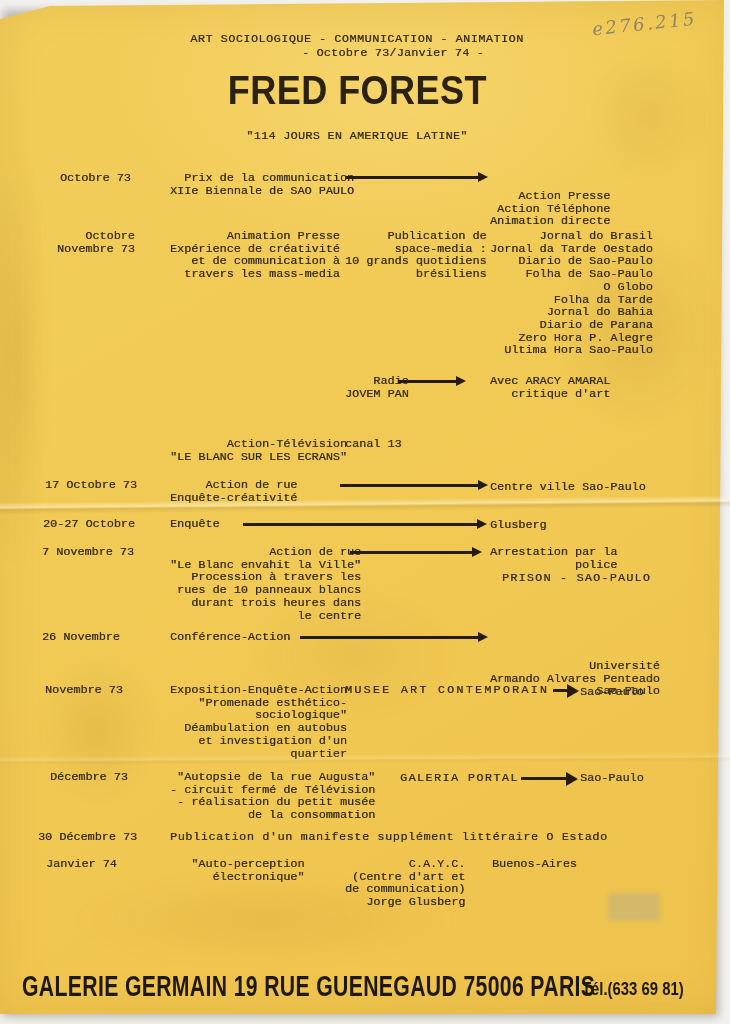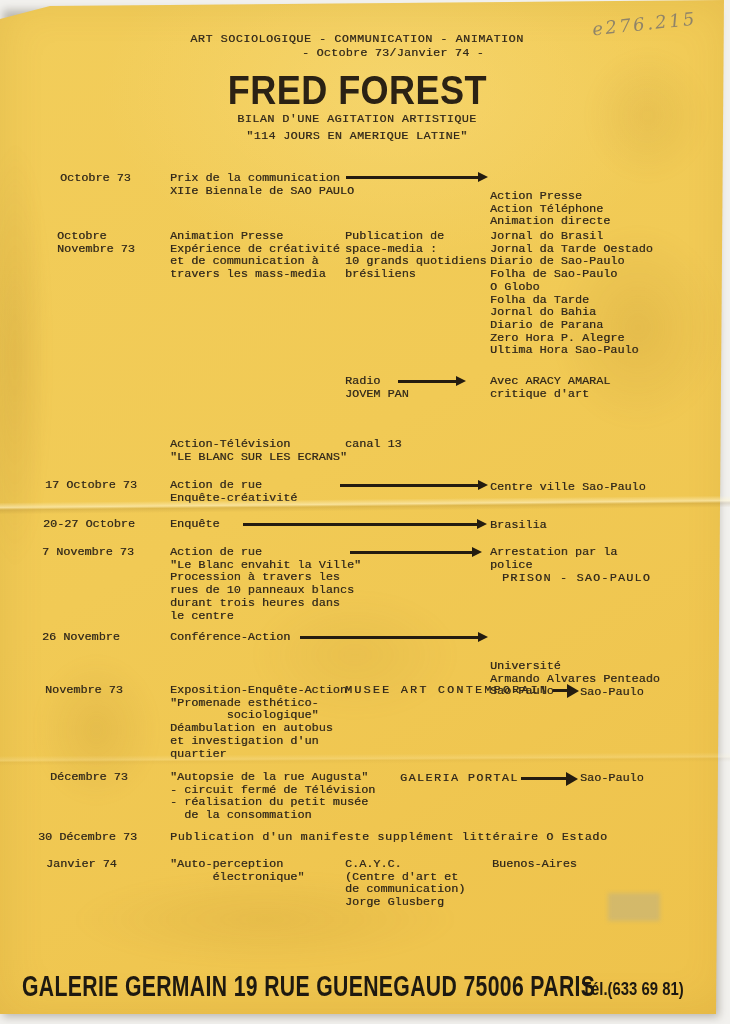--- a/index.html
+++ b/index.html
@@ -19,21 +19,21 @@
   .b4{left:70px;top:872px;width:390px;height:95px;background:radial-gradient(ellipse,rgba(158,108,22,0.10),rgba(158,108,22,0) 70%);}
   .b5{left:585px;top:48px;width:125px;height:135px;background:radial-gradient(ellipse,rgba(158,108,22,0.11),rgba(158,108,22,0) 70%);}
   .b6{left:-20px;top:140px;width:70px;height:430px;background:radial-gradient(ellipse,rgba(150,100,20,0.13),rgba(150,100,20,0) 70%);}
   .b7{left:608px;top:893px;width:52px;height:28px;background:rgba(168,168,156,0.38);filter:blur(2px);}
   .crease{position:absolute;left:-4px;width:740px;pointer-events:none;}
   .crease1{top:499px;height:12px;transform:rotate(-0.55deg);
     background:linear-gradient(180deg,rgba(255,255,255,0) 0%,rgba(255,246,210,0.55) 42%,rgba(125,92,30,0.16) 62%,rgba(125,92,30,0) 100%);}
   .crease2{top:754px;height:10px;transform:rotate(-0.3deg);opacity:.45;
     background:linear-gradient(180deg,rgba(255,255,255,0) 0%,rgba(255,246,210,0.45) 45%,rgba(125,92,30,0.12) 65%,rgba(125,92,30,0) 100%);}
   .t{position:absolute;font:11.8px/12.7px "Liberation Mono","DejaVu Sans Mono",monospace;
-     white-space:pre;color:#32291b;text-shadow:0.4px 0.3px 0 rgba(48,38,22,0.55);}
+     white-space:pre;color:#32291b;text-shadow:0.4px 0.3px 0 rgba(48,38,22,0.55);text-align:right;}
   .c{left:0;width:714px;text-align:center;}
   .h-top{top:33px;letter-spacing:0.5px;}
   .h-dates{top:47px;letter-spacing:0.2px;padding-left:36px;}
   .title{position:absolute;left:0;top:70px;width:714px;text-align:center;
      font-family:"Liberation Sans",sans-serif;font-weight:700;font-size:41px;line-height:40px;color:#2b2214;}
   .title span{display:inline-block;transform:scaleX(0.88);letter-spacing:0.5px;}
   .h-sub1{top:113px;letter-spacing:0.4px;}
   .h-sub2{top:130px;letter-spacing:0.3px;}
   .hand{position:absolute;left:592px;top:13px;font-family:"DejaVu Serif",serif;font-style:italic;
      font-size:18px;color:#8f8469;letter-spacing:2.5px;transform:rotate(-6deg);}
@@ -79,21 +79,20 @@
     <div class="blot b4"></div>
     <div class="blot b5"></div>
     <div class="blot b6"></div>
     <div class="blot b7"></div>
 
     <div class="hand">e276.215</div>
 
     <div class="t c h-top">ART SOCIOLOGIQUE - COMMUNICATION - ANIMATION</div>
     <div class="t c h-dates">- Octobre 73/Janvier 74 -</div>
     <div class="title"><span>FRED FOREST</span></div>
-    <div class="t c h-sub1">BILAN D'UNE AGITATION ARTISTIQUE</div>
     <div class="t c h-sub2">"114 JOURS EN AMERIQUE LATINE"</div>
 
     <div class="t r0-date">Octobre 73</div>
     <div class="t r0-action">Prix de la communication
 XIIe Biennale de SAO PAULO</div>
     <div class="arrow a-r0"></div>
     <div class="t r0-result">Action Presse
 Action Téléphone
 Animation directe</div>
 
@@ -130,21 +129,21 @@
 
     <div class="t r4-date">17 Octobre 73</div>
     <div class="t r4-action">Action de rue
 Enquête-créativité</div>
     <div class="arrow a-r4"></div>
     <div class="t r4-result">Centre ville Sao-Paulo</div>
 
     <div class="t r5-date">20-27 Octobre</div>
     <div class="t r5-action">Enquête</div>
     <div class="arrow a-r5"></div>
-    <div class="t r5-result">Brasilia</div>
+    <div class="t r5-result">Glusberg</div>
 
     <div class="t r6-date">7 Novembre 73</div>
     <div class="t r6-action">Action de rue
 "Le Blanc envahit la Ville"
 Procession à travers les
 rues de 10 panneaux blancs
 durant trois heures dans
 le centre</div>
     <div class="arrow a-r6"></div>
     <div class="t r6-result">Arrestation par la

